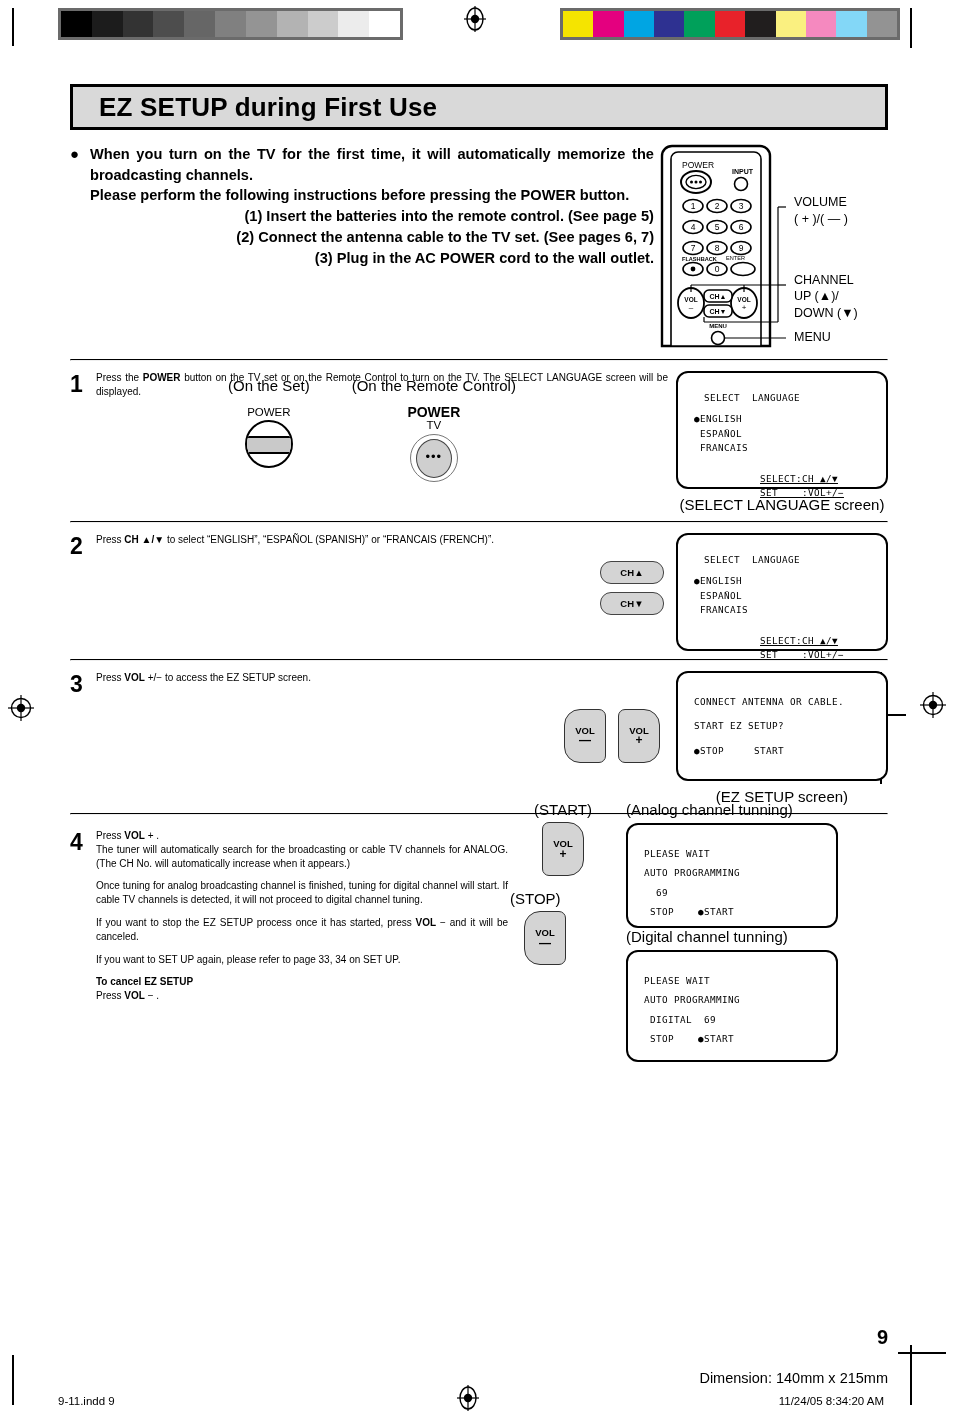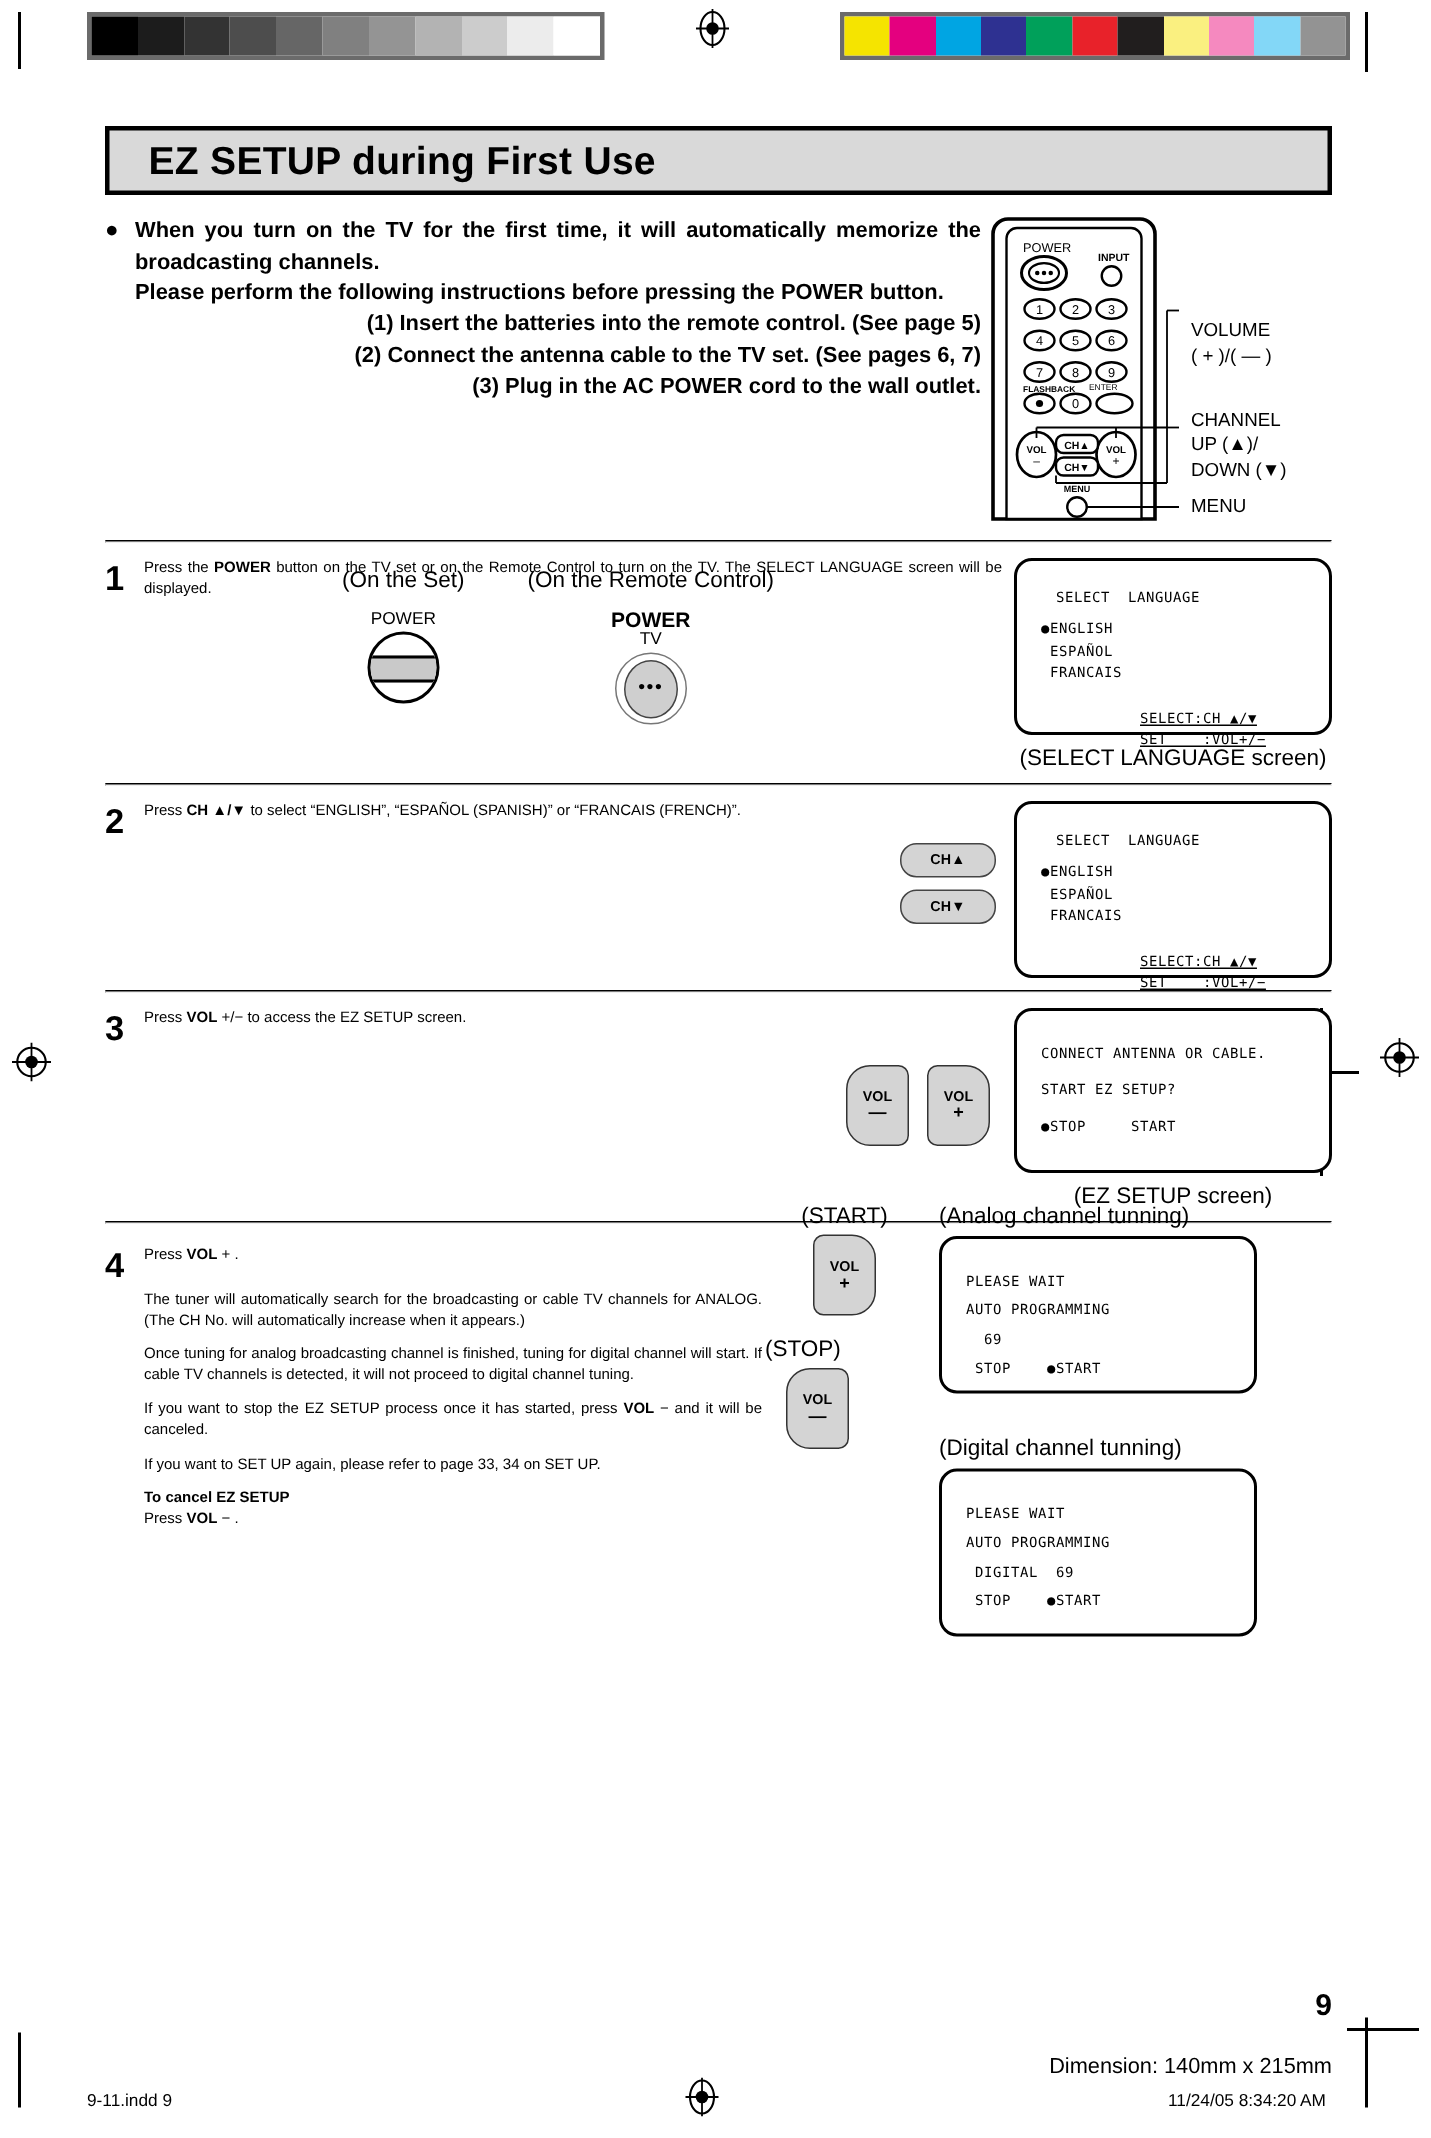--- a/index.html
+++ b/index.html
@@ -258,21 +258,21 @@
         <line x1="84" y1="148" x2="84" y2="141" stroke="#000" stroke-width="1.2"></line>
         <line x1="118" y1="141" x2="118" y2="63" stroke="#000" stroke-width="1.2"></line>
         <line x1="118" y1="63" x2="126" y2="63" stroke="#000" stroke-width="1.2"></line>
         <line x1="44" y1="173" x2="44" y2="178" stroke="#000" stroke-width="1.2"></line>
         <line x1="44" y1="178" x2="118" y2="178" stroke="#000" stroke-width="1.2"></line>
         <line x1="118" y1="178" x2="118" y2="141" stroke="#000" stroke-width="1.2"></line>
         <line x1="118" y1="141" x2="126" y2="141" stroke="#000" stroke-width="1.2"></line>
         <line x1="64" y1="194" x2="126" y2="194" stroke="#000" stroke-width="1.2"></line>
       </svg>
       
-      <div style="position:absolute;left:134px;top:68px;font-size:12.5px;line-height:1.35">
+      <div style="position:absolute;left:134px;top:50px;font-size:12.5px;line-height:1.35">
         <div>VOLUME</div>
         <div>( + )/( — )</div>
       </div>
       <div style="position:absolute;left:134px;top:128px;font-size:12.5px;line-height:1.3">
         <div>CHANNEL</div>
         <div>UP (▲)/</div>
         <div>DOWN (▼)</div>
       </div>
       <div style="position:absolute;left:134px;top:186px;font-size:12.5px">MENU</div>
     </div>
@@ -380,21 +380,21 @@
       <div class="osd-caption">(EZ SETUP screen)</div>
     </div>
   </div>
 
   <hr class="rule">
 
   <div class="step" style="padding-top:14px">
     <div class="step-num">4</div>
     <div class="step-body" style="max-width:412px">
       <div class="step-text">
-        <p style="margin-bottom:16px"><span>Press </span><b>VOL</b><span> + .</span></p>
+        <p style="margin-bottom:0"><span>Press </span><b>VOL</b><span> + .</span></p>
         <p>The tuner will automatically search for the broadcasting or cable TV channels for ANALOG. (The CH No. will automatically increase when it appears.)</p>
         <p>Once tuning for analog broadcasting channel is finished, tuning for digital channel will start. If cable TV channels is detected, it will not proceed to digital channel tuning.</p>
         <p><span>If you want to stop the EZ SETUP process once it has started, press </span><b>VOL</b><span> −  and it will be canceled.</span></p>
         <p>If you want to SET UP again, please refer to page 33, 34 on SET UP.</p>
         <p style="margin-bottom:0"><b>To cancel EZ SETUP</b></p>
         <p><span>Press </span><b>VOL</b><span> − .</span></p>
       </div>
     </div>
 
     <div style="width:110px;flex:0 0 110px;position:relative">
@@ -418,21 +418,21 @@
       <div class="osd-toplabel">(Analog channel tunning)</div>
       <div class="tvscreen" style="height:105px;padding-top:22px">
         <div class="ln">PLEASE WAIT</div>
         <div style="height:5px"></div>
         <div class="ln">AUTO PROGRAMMING</div>
         <div style="height:5px"></div>
         <div class="ln">  69</div>
         <div style="height:5px"></div>
         <div class="ln"> STOP    ●START</div>
       </div>
-      <div class="osd-toplabel" style="margin-top:28px">(Digital channel tunning)</div>
+      <div class="osd-toplabel" style="">(Digital channel tunning)</div>
       <div class="tvscreen" style="height:112px;padding-top:22px">
         <div class="ln">PLEASE WAIT</div>
         <div style="height:5px"></div>
         <div class="ln">AUTO PROGRAMMING</div>
         <div style="height:5px"></div>
         <div class="ln"> DIGITAL  69</div>
         <div style="height:5px"></div>
         <div class="ln"> STOP    ●START</div>
       </div>
     </div>

